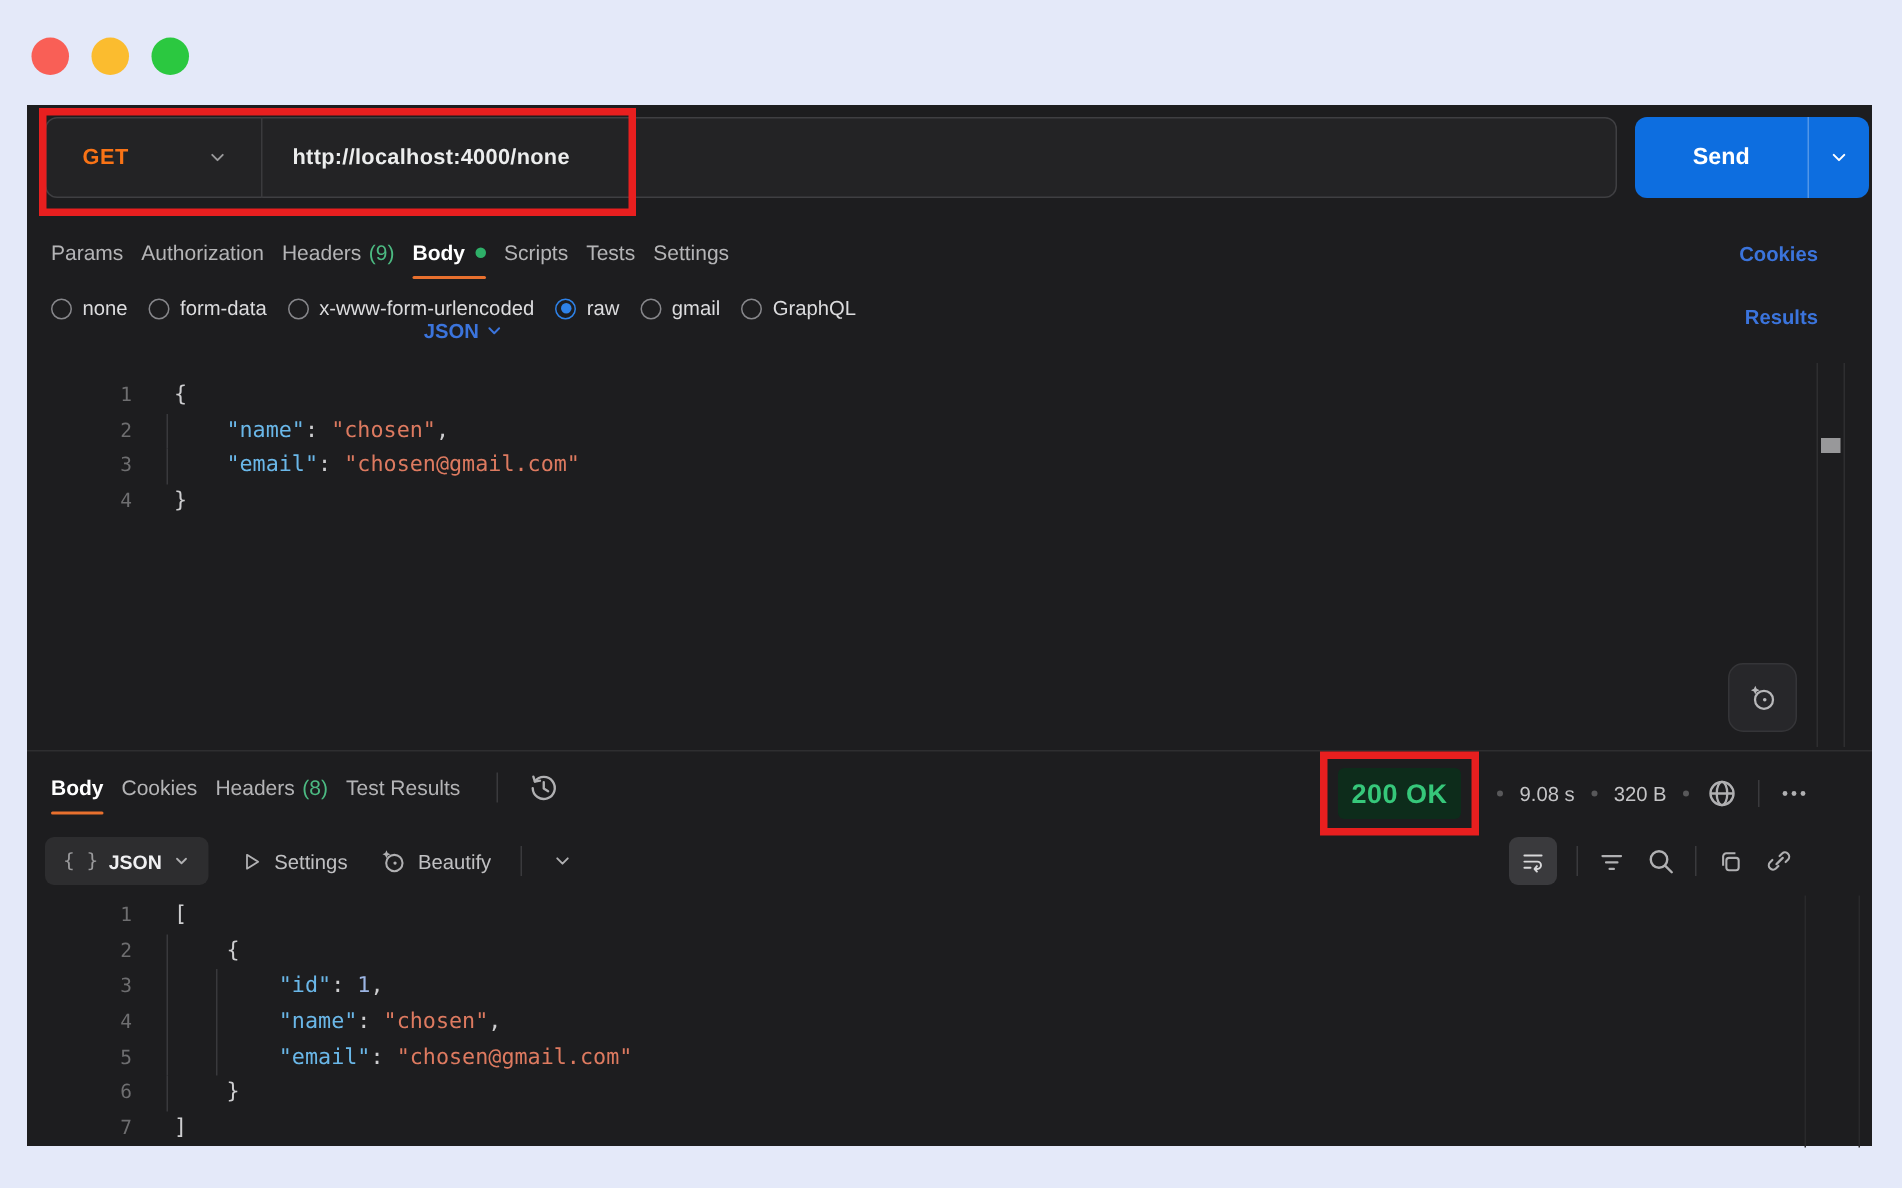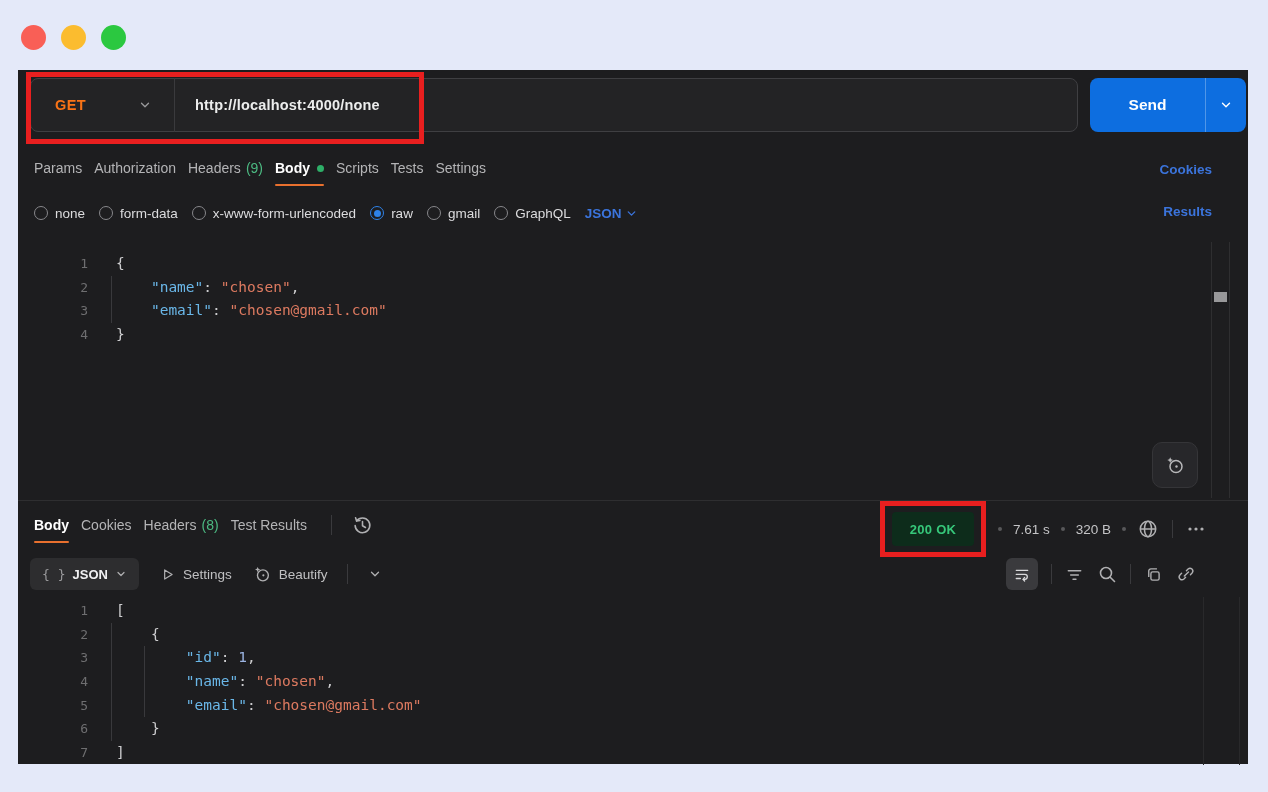--- a/index.html
+++ b/index.html
@@ -31,21 +31,21 @@
   .req-tab-row { position:absolute; left:16px; top:80px; height:36px; display:flex; align-items:center; }
   #req-tabs, #resp-tabs { display:flex; gap:12px; align-items:flex-start; }
   .tab { position:relative; color:#b4b4b6; font-size:14px; cursor:pointer; display:flex; align-items:center; padding:9px 0; }
   .tab.active { color:#ffffff; font-weight:bold; }
   .tab.active::after { content:""; position:absolute; left:0; right:0; bottom:-1px; height:2.5px; background:#e8702e; border-radius:2px; }
   .tab .count { color:#4cba82; margin-left:5px; }
   .tab .dot { width:7px; height:7px; border-radius:50%; background:#2eaf68; margin-left:7px; }
   .cookies-link { position:absolute; right:36px; top:92px; color:#3b74dc; font-size:13.5px; font-weight:bold; cursor:pointer; }
 
   
-  .radio-row { position:absolute; left:16px; top:128px; height:30px; display:flex; align-items:center; }
+  .radio-row { position:absolute; left:16px; top:128px; height:30px; display:flex; align-items:center;flex-direction:column; }
   #radio-items { display:flex; gap:14px; align-items:center; }
   .radio { display:flex; align-items:center; gap:7px; cursor:pointer; }
   .rc { width:14px; height:14px; border-radius:50%; border:1.5px solid #87878b; display:inline-block; position:relative; }
   .radio.selected .rc { border-color:#2e82e8; }
   .radio.selected .rc::after { content:""; position:absolute; left:2.5px; top:2.5px; width:7px; height:7px; border-radius:50%; background:#2e82e8; }
   .rl { font-size:13.5px; color:#dcdcde; }
   .lang-dd { display:flex; align-items:center; gap:4px; margin-left:14px; cursor:pointer; }
   .lang-dd .lang { color:#3b74dc; font-size:13.5px; font-weight:bold; }
   .lang-dd .chev { color:#3b74dc; }
   .beautify-link { position:absolute; right:36px; top:134px; color:#3b74dc; font-size:13.5px; font-weight:bold; cursor:pointer; }
@@ -67,21 +67,21 @@
 
   
   .response { position:absolute; left:0; top:430px; width:1230px; height:264px; border-top:1px solid #2e2e30; }
   .resp-tab-row { position:absolute; left:16px; top:5px; height:38px; display:flex; align-items:center; }
   .resp-tab-row .mini-div { width:1px; height:20px; background:#3a3a3d; margin:0 20px 0 24px; }
   .icon-btn { color:#b0b0b2; display:flex; align-items:center; cursor:pointer; }
 
   .resp-meta { position:absolute; left:980px; top:13px; height:30px; display:flex; align-items:center; gap:11px; color:#c4c4c6; font-size:13.5px; }
   .sep-dot { width:4px; height:4px; border-radius:50%; background:#58585a; }
   .meta-div { width:1px; height:18px; background:#3a3a3d; margin:0 2px; }
-  .status-pill { position:absolute; left:874px; top:11px; width:82px; height:34px; background:#0d2c1b; border-radius:4px; display:flex; align-items:center; justify-content:center; color:#36c77a; font-size:13px; font-weight:bold; z-index:2; letter-spacing:.3px; }
+  .status-pill { position:absolute; left:874px; top:11px; width:82px; height:34px; background:#0d2c1b; border-radius:4px; display:flex; align-items:center; justify-content:center; color:#36c77a; font-size:18px; font-weight:bold; z-index:2; letter-spacing:.3px; }
 
   .resp-toolbar { position:absolute; left:12px; top:54px; height:38px; display:flex; align-items:center; gap:20px; }
   .json-pill { height:32px; background:#2d2d2f; border-radius:6px; display:flex; align-items:center; gap:7px; padding:0 12px; cursor:pointer; }
   .json-pill .braces { color:#9a9a9c; font-family:"DejaVu Sans Mono", monospace; font-size:13px; }
   .json-pill .jl { color:#f0f0f2; font-size:13px; font-weight:bold; }
   .tool-item { display:flex; align-items:center; gap:7px; color:#c0c0c2; font-size:13.5px; cursor:pointer; }
   .tb-div { width:1px; height:20px; background:#3a3a3d; }
   .resp-right-icons { position:absolute; left:988px; top:54px; height:38px; display:flex; align-items:center; gap:13px; }
   .wrap-sq { width:32px; height:32px; background:#3a3a3d; border-radius:6px; display:flex; align-items:center; justify-content:center; color:#d8d8da; cursor:pointer; }
 
@@ -228,21 +228,21 @@
           <path d="M10 6.2v4l2.8 1.7"></path>
         </svg>
       </span>
     </div>
 
     <div class="status-pill">200 OK</div>
     <div class="annotation anno-status" style="border-color: rgb(232, 31, 31);"></div>
 
     <div class="resp-meta">
       <span class="sep-dot"></span>
-      <span>7.61 s</span>
+      <span>9.08 s</span>
       <span class="sep-dot"></span>
       <span>320 B</span>
       <span class="sep-dot"></span>
       <span class="icon-btn">
         <svg width="22" height="22" viewBox="0 0 20 20" fill="none" stroke="currentColor" stroke-width="1.4">
           <circle cx="10" cy="10" r="7"></circle>
           <ellipse cx="10" cy="10" rx="3.2" ry="7"></ellipse>
           <path d="M3 10h14"></path>
         </svg>
       </span>

